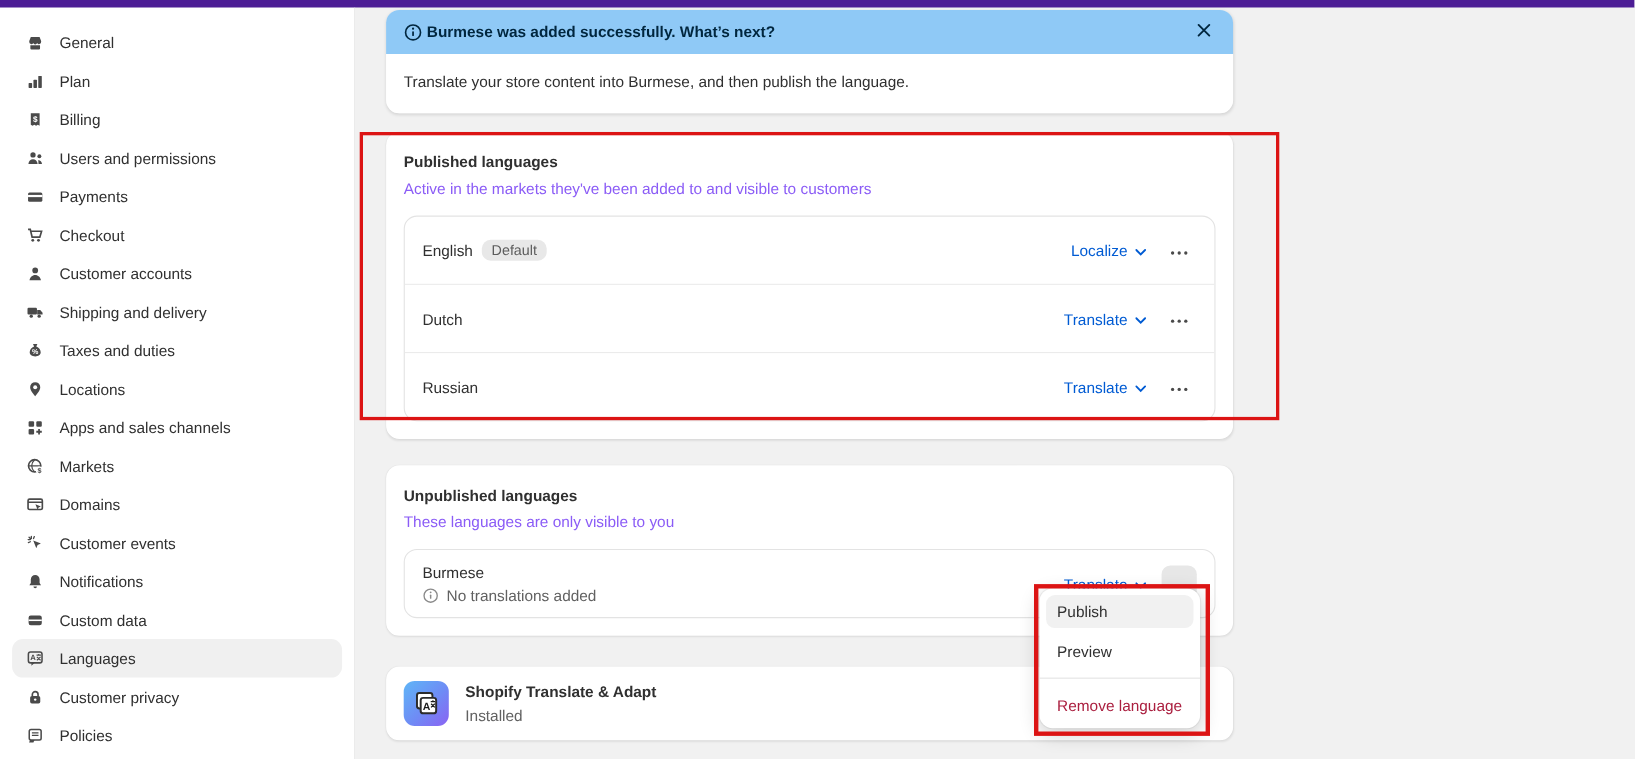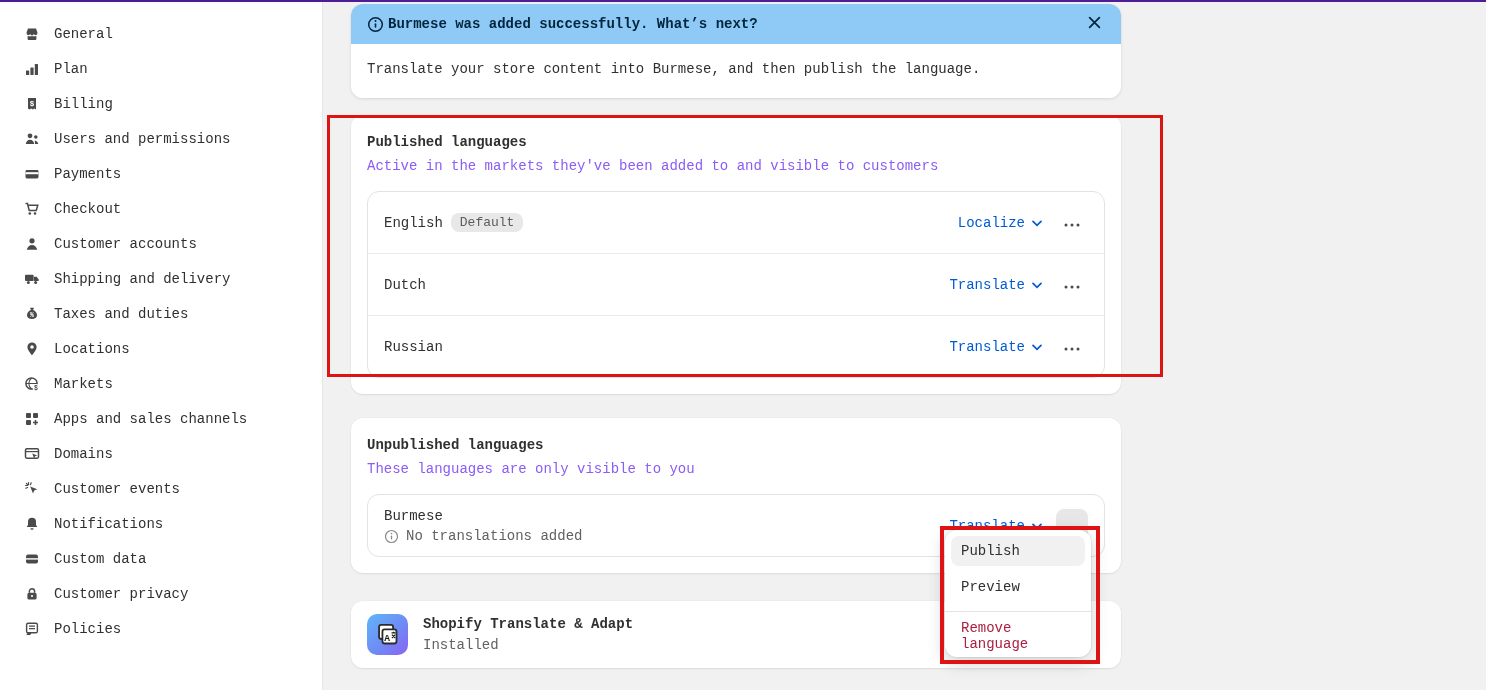--- a/index.html
+++ b/index.html
@@ -1,18 +1,18 @@
 <!DOCTYPE html>
 <html><head>
 <meta charset="utf-8">
 <style>
   * { box-sizing: border-box; margin: 0; padding: 0; }
   html,body { width:1486px; height:690px; overflow:hidden; }
   body { font-family:"Liberation Sans", sans-serif; background:#f1f1f1; color:#303030; }
-  .page { display:flex; width:1486px; height:690px; border-top:2px solid #4c1d95; background:#f1f1f1;font-family:Liberation Mono, monospace; }
+  .page { display:flex; width:1486px; height:690px; border-top:7px solid #4c1d95; background:#f1f1f1; }
 
   
   .sidebar { width:323px; min-width:323px; background:#ffffff; border-right:1px solid #e6e6e6; padding-top:14px; }
   .side-item { display:flex; align-items:center; gap:13px; height:35px; margin:0 11px; padding:0 10px 0 12px;
                border-radius:10px; font-size:14px; font-weight:500; color:#303030; cursor:pointer; }
   .side-item.selected { background:#f0f0f0; }
   .sicon { width:18px; height:18px; display:flex; align-items:center; justify-content:center; color:#4a4a4a; flex:none; }
   .sicon svg { width:16px; height:16px; }
 
   
@@ -178,44 +178,44 @@
           <svg viewBox="0 0 16 16" fill="currentColor">
             <path d="M8 1.4a4.6 4.6 0 0 1 4.6 4.6c0 3.3-4.6 8.2-4.6 8.2S3.4 9.3 3.4 6A4.6 4.6 0 0 1 8 1.4z"></path>
             <circle cx="8" cy="6" r="1.8" fill="#fff"></circle>
           </svg>
         </span>
       <span>Locations</span>
     </div>
 
     <div class="side-item">
       <span class="sicon">
+          <svg viewBox="0 0 16 16" fill="currentColor">
+            <rect x="2" y="2" width="5" height="5" rx="1"></rect>
+            <rect x="9" y="2" width="5" height="5" rx="1"></rect>
+            <rect x="2" y="9" width="5" height="5" rx="1"></rect>
+            <path d="M11.5 9v5M9 11.5h5" stroke="currentColor" stroke-width="1.6" fill="none"></path>
+          </svg>
+        </span>
+      <span>Apps and sales channels</span>
+    </div>
+
+    <div class="side-item">
+      <span class="sicon">
           <svg viewBox="0 0 16 16" fill="none" stroke="currentColor" stroke-width="1.5">
             <circle cx="7.5" cy="7.5" r="5.6"></circle>
             <path d="M2 7.5h11M7.5 2c-3.6 3.2-3.6 7.8 0 11" stroke-width="1.1"></path>
             <circle cx="12" cy="11.5" r="3.4" fill="#fff" stroke="none"></circle>
             <text x="12" y="14" font-size="6.5" font-weight="bold" fill="currentColor" stroke="none" text-anchor="middle">$</text>
           </svg>
         </span>
       <span>Markets</span>
     </div>
 
     <div class="side-item">
       <span class="sicon">
-          <svg viewBox="0 0 16 16" fill="currentColor">
-            <rect x="2" y="2" width="5" height="5" rx="1"></rect>
-            <rect x="9" y="2" width="5" height="5" rx="1"></rect>
-            <rect x="2" y="9" width="5" height="5" rx="1"></rect>
-            <path d="M11.5 9v5M9 11.5h5" stroke="currentColor" stroke-width="1.6" fill="none"></path>
-          </svg>
-        </span>
-      <span>Apps and sales channels</span>
-    </div>
-
-    <div class="side-item">
-      <span class="sicon">
           <svg viewBox="0 0 16 16" fill="none" stroke="currentColor" stroke-width="1.5">
             <rect x="1.5" y="2.8" width="13" height="9.4" rx="1.4"></rect>
             <path d="M1.5 5.6h13" stroke-width="1.2"></path>
             <path d="M8.2 7.4l5 2-2.1.9-.9 2.1z" fill="currentColor" stroke="none"></path>
           </svg>
         </span>
       <span>Domains</span>
     </div>
 
     <div class="side-item">
@@ -241,20 +241,31 @@
     <div class="side-item">
       <span class="sicon">
           <svg viewBox="0 0 16 16" fill="currentColor">
             <rect x="2" y="3.6" width="12" height="8.8" rx="2"></rect>
             <rect x="2" y="7.2" width="12" height="1.4" fill="#fff"></rect>
           </svg>
         </span>
       <span>Custom data</span>
     </div>
 
+    <div class="side-item selected">
+      <span class="sicon">
+          <svg viewBox="0 0 16 16" fill="none" stroke="currentColor" stroke-width="1.4">
+            <rect x="1.8" y="1.8" width="12.4" height="9.8" rx="2"></rect>
+            <path d="M4.6 11.6v2.6l3-2.6" fill="currentColor" stroke="none"></path>
+            <text x="3.4" y="9.2" font-size="7" font-weight="bold" fill="currentColor" stroke="none">A</text>
+            <path d="M9.2 4.6h4M11.2 3.6v1M9.5 6.2l3.4 3M12.9 6.2l-3.4 3" stroke-width="1"></path>
+          </svg>
+        </span>
+      <span>Languages</span>
+    </div>
 
     <div class="side-item">
       <span class="sicon">
           <svg viewBox="0 0 16 16" fill="currentColor">
             <rect x="3.4" y="6.8" width="9.2" height="6.8" rx="1.6"></rect>
             <path d="M5.4 6.8V5.4a2.6 2.6 0 0 1 5.2 0v1.4" fill="none" stroke="currentColor" stroke-width="1.5"></path>
             <circle cx="8" cy="10" r="1.1" fill="#fff"></circle>
           </svg>
         </span>
       <span>Customer privacy</span>

